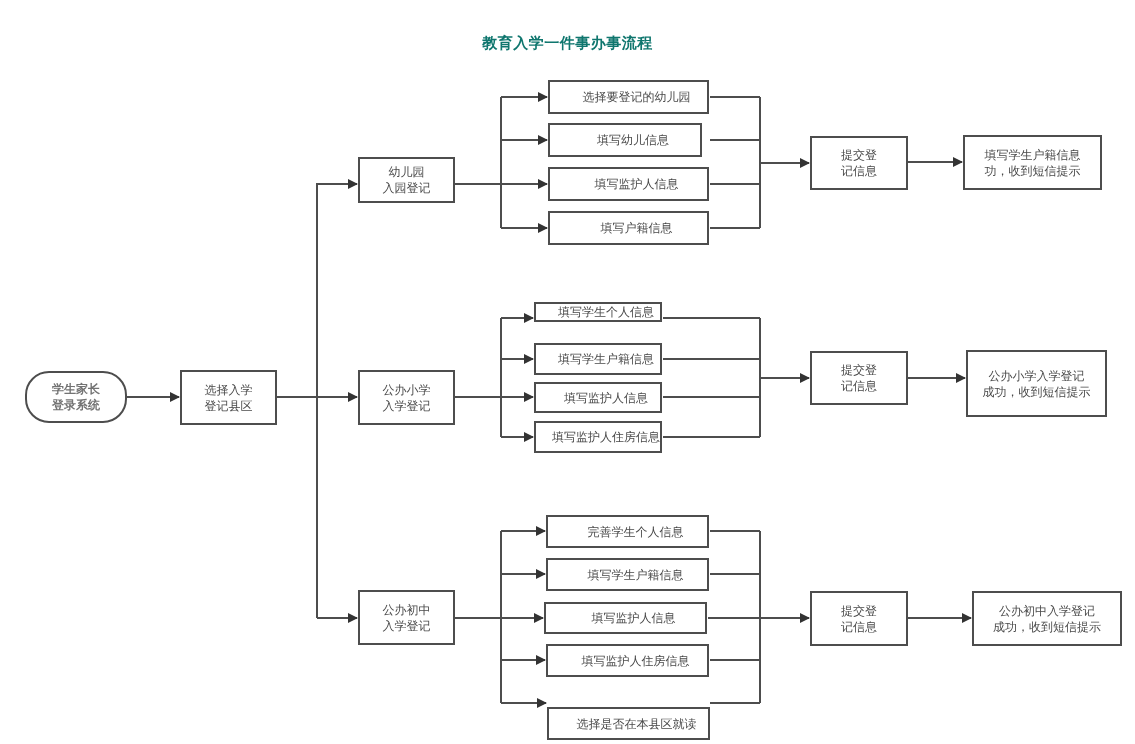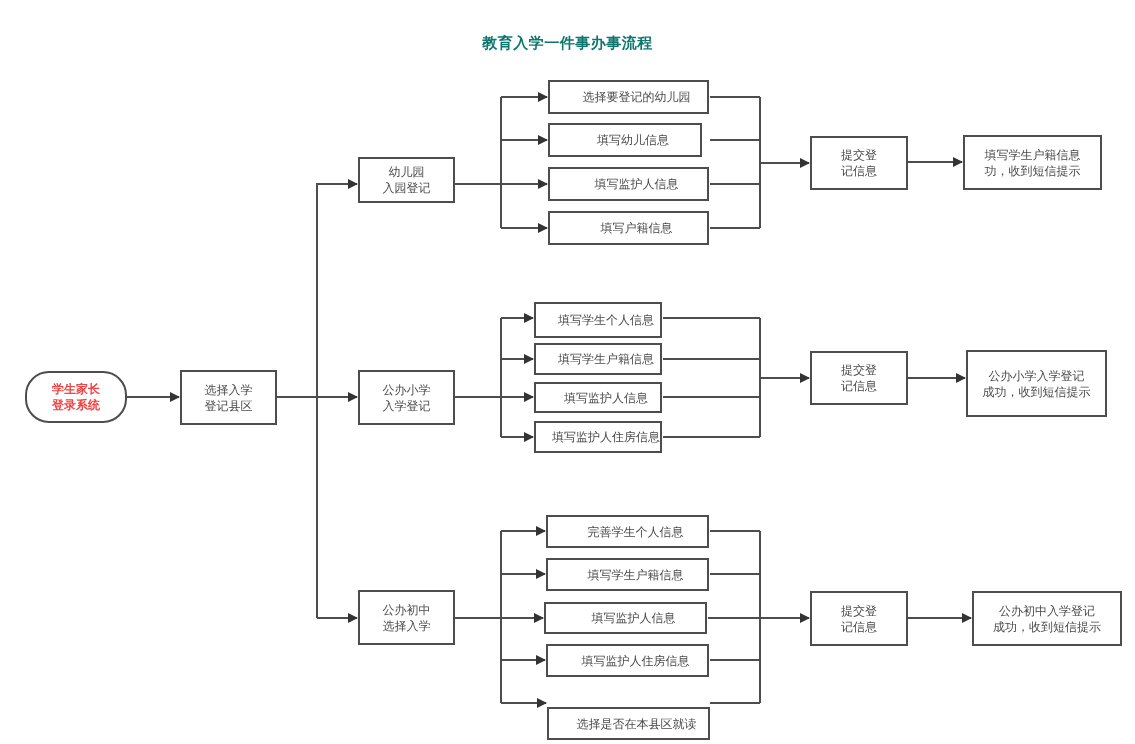--- a/index.html
+++ b/index.html
@@ -4,21 +4,21 @@
 <style>
   html, body { margin:0; padding:0; background:#ffffff; }
   body { width:1135px; height:744px; position:relative; overflow:hidden;
          font-family:"DejaVu Sans", "Liberation Sans", sans-serif; }
   #canvas { position:absolute; left:0; top:0; }
   .title { position:absolute; left:0; width:1135px; top:34px; text-align:center;
            font-size:15px; font-weight:bold; color:#0f766e; letter-spacing:0.5px; }
   .node { position:absolute; box-sizing:border-box; border:2px solid #4d4d4d; background:#ffffff;
           display:flex; align-items:center; justify-content:center; text-align:center;
           font-size:12px; line-height:16px; color:#4a4a4a; white-space:pre-line; }
-  .node.start { border-radius:24px; font-weight:bold; color:#ef4444; }
+  .node.start { border-radius:24px; font-weight:bold; color:#737373; }
   .node.sub { white-space:nowrap;padding-left:16px; }
 </style>
 </head>
 <body>
 
 <svg id="canvas" width="1135" height="744">
   <defs>
     <marker id="arr" markerWidth="10" markerHeight="10" refX="9" refY="5" orient="auto" markerUnits="userSpaceOnUse">
       <path d="M0,0 L10,5 L0,10 z" fill="#333333"></path>
     </marker>
@@ -87,31 +87,31 @@
 <div class="node sub" style="left:548px;top:123px;width:154px;height:34px;">填写幼儿信息</div>
 <div class="node sub" style="left:548px;top:167px;width:161px;height:34px;">填写监护人信息</div>
 <div class="node sub" style="left:548px;top:211px;width:161px;height:34px;">填写户籍信息</div>
 <div class="node" style="left:810px;top:136px;width:98px;height:54px;">提交登
 记信息</div>
 <div class="node" style="left:963px;top:135px;width:139px;height:55px;">填写学生户籍信息
 功，收到短信提示</div>
 
 <div class="node" style="left:358px;top:370px;width:97px;height:55px;">公办小学
 入学登记</div>
-<div class="node sub" style="left:534px;top:302px;width:128px;height:36px;">填写学生个人信息</div>
+<div class="node sub" style="left:534px;top:302px;width:128px;height:20px;">填写学生个人信息</div>
 <div class="node sub" style="left:534px;top:343px;width:128px;height:32px;">填写学生户籍信息</div>
 <div class="node sub" style="left:534px;top:382px;width:128px;height:31px;">填写监护人信息</div>
 <div class="node sub" style="left:534px;top:421px;width:128px;height:32px;">填写监护人住房信息</div>
 <div class="node" style="left:810px;top:351px;width:98px;height:54px;">提交登
 记信息</div>
 <div class="node" style="left:966px;top:350px;width:141px;height:67px;">公办小学入学登记
 成功，收到短信提示</div>
 
 <div class="node" style="left:358px;top:590px;width:97px;height:55px;">公办初中
-选择入学</div>
+入学登记</div>
 <div class="node sub" style="left:546px;top:515px;width:163px;height:33px;">完善学生个人信息</div>
 <div class="node sub" style="left:546px;top:558px;width:163px;height:33px;">填写学生户籍信息</div>
 <div class="node sub" style="left:544px;top:602px;width:163px;height:32px;">填写监护人信息</div>
 <div class="node sub" style="left:546px;top:644px;width:163px;height:33px;">填写监护人住房信息</div>
 <div class="node sub" style="left:547px;top:707px;width:163px;height:33px;">选择是否在本县区就读</div>
 <div class="node" style="left:810px;top:591px;width:98px;height:55px;">提交登
 记信息</div>
 <div class="node" style="left:972px;top:591px;width:150px;height:55px;">公办初中入学登记
 成功，收到短信提示</div>
 

